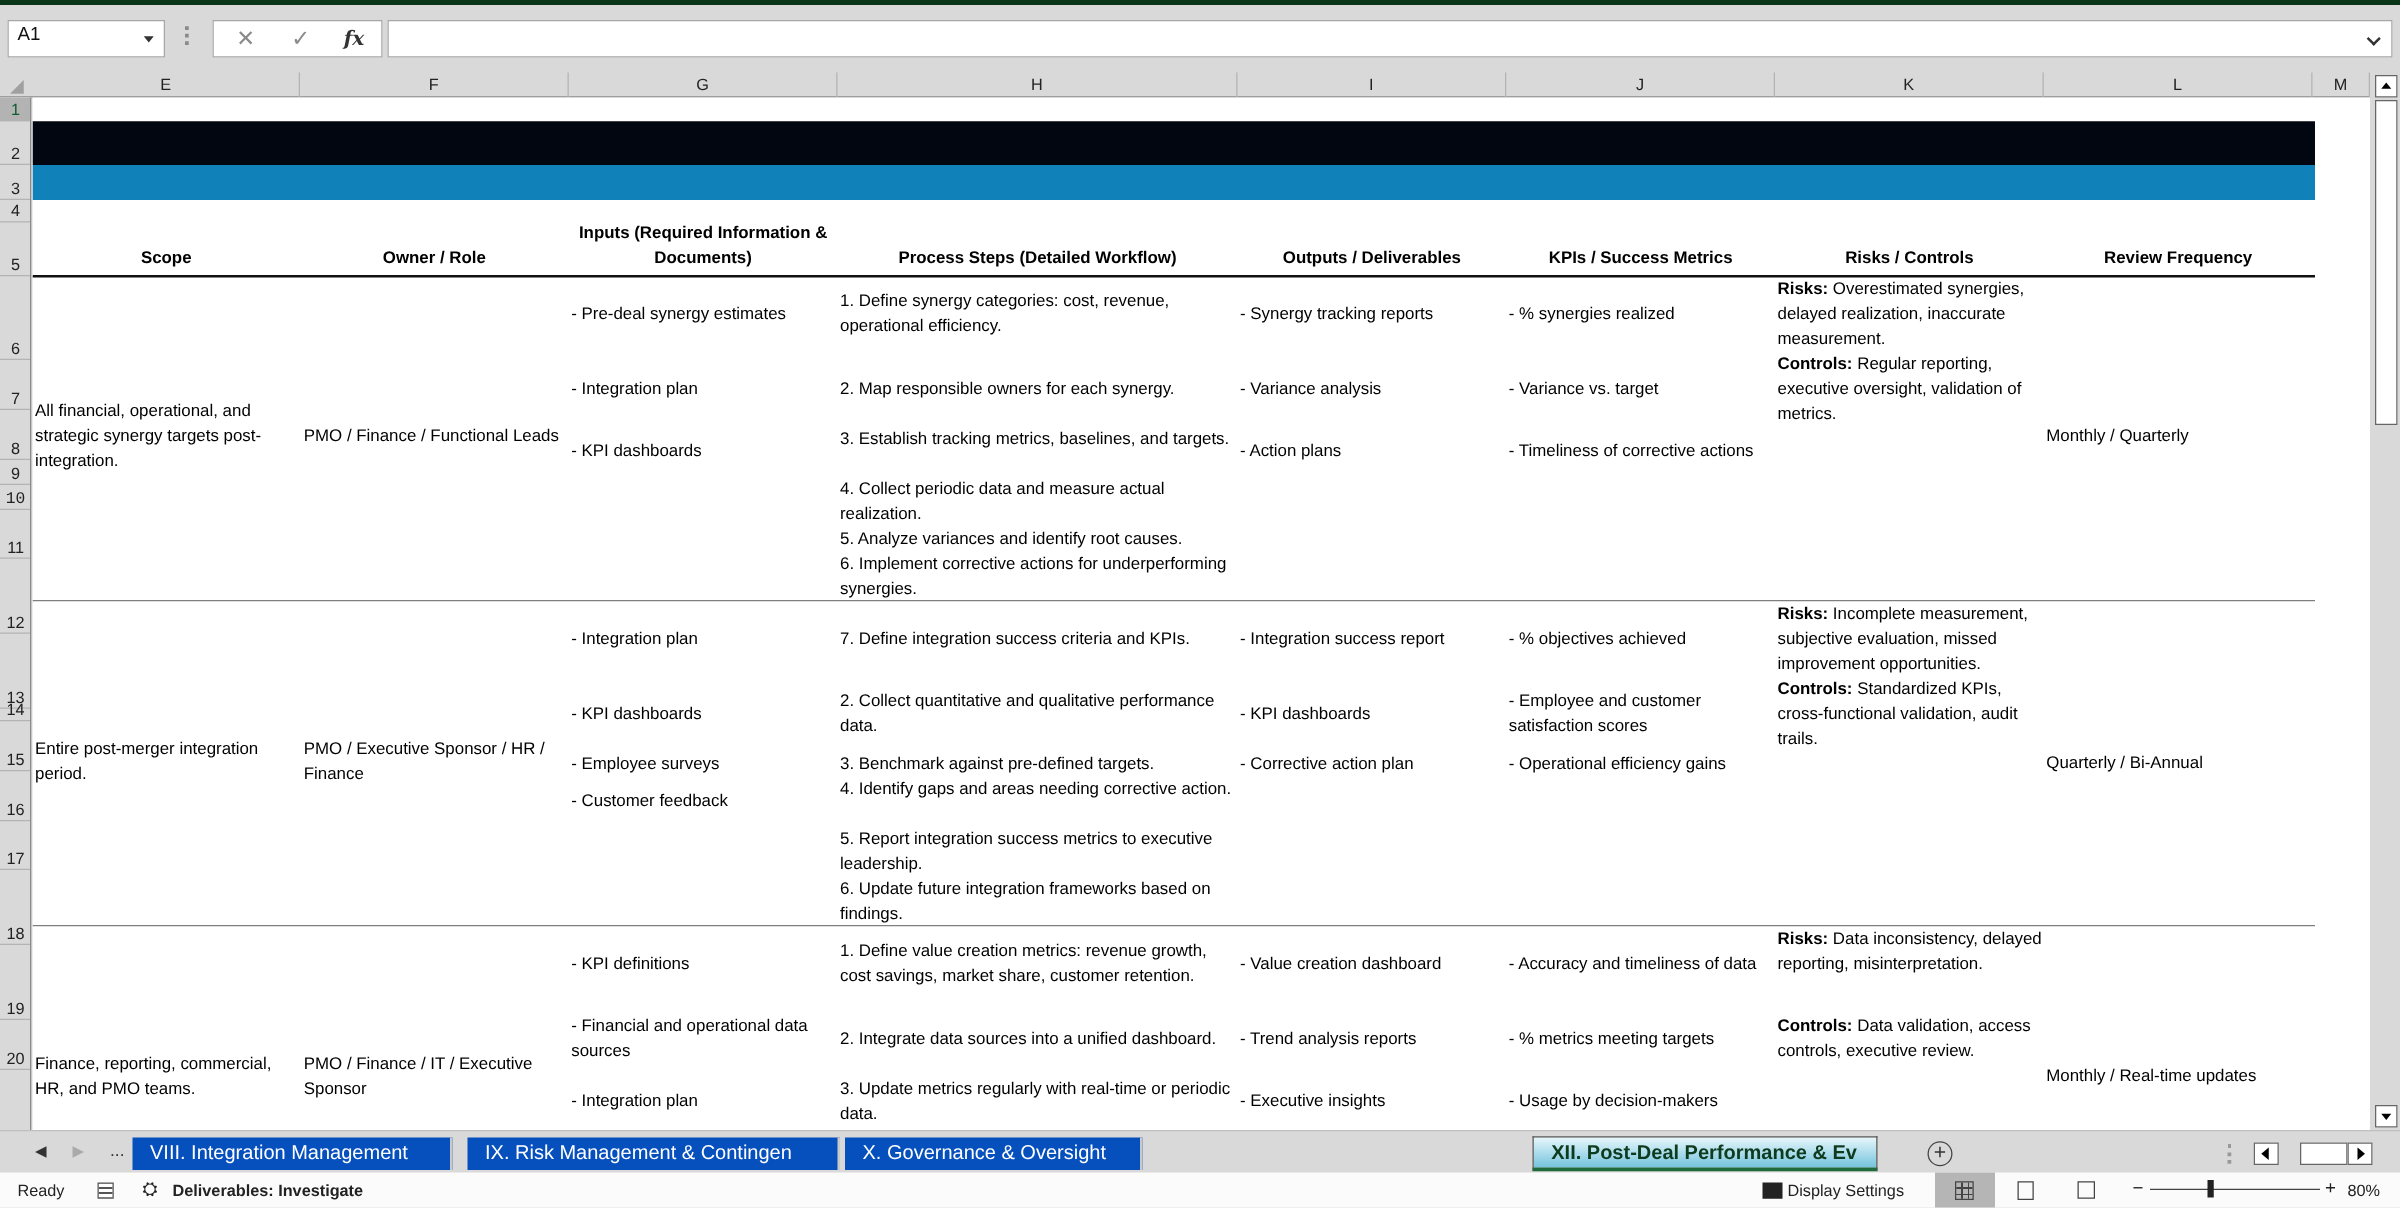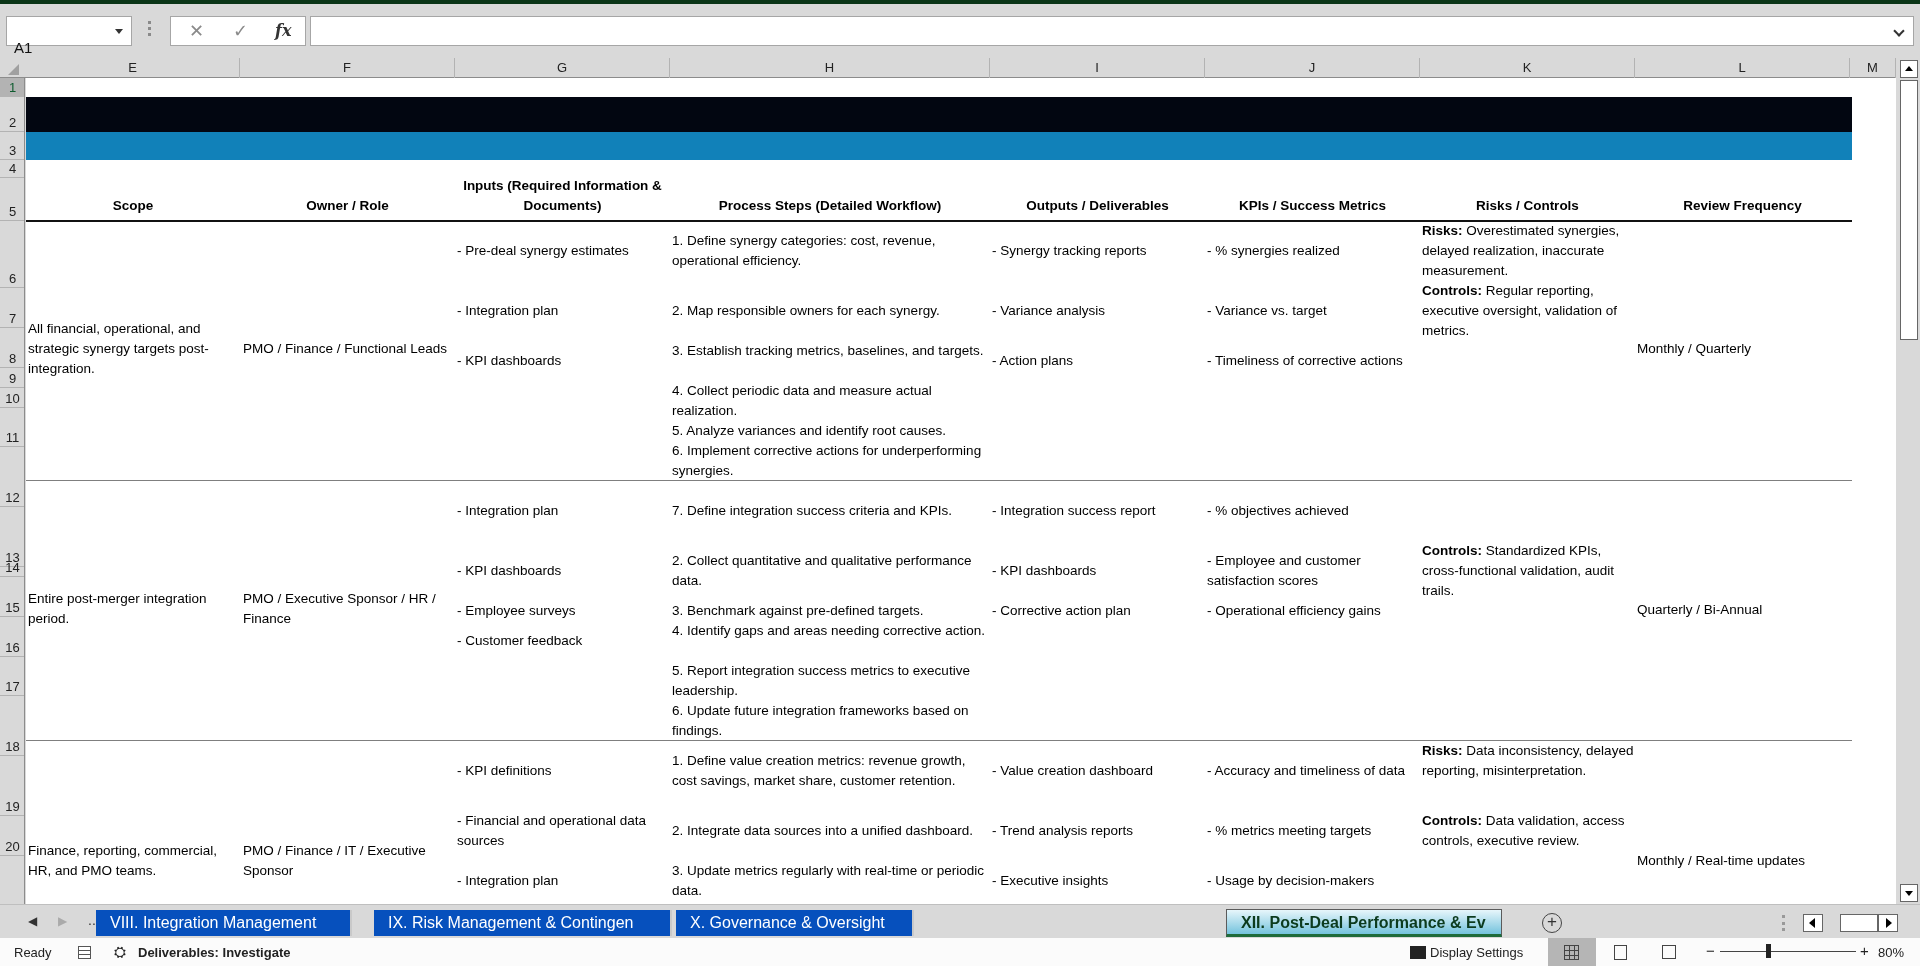--- a/index.html
+++ b/index.html
@@ -2,21 +2,21 @@
 <html><head>
 <meta charset="utf-8">
 <style>
   * { box-sizing: border-box; margin: 0; padding: 0; }
   html, body { width: 1920px; height: 966px; overflow: hidden; background: #d9d9d9; font-family: "Liberation Sans", sans-serif; }
 
   .topstripe { position: absolute; left: 0; top: 0; width: 1920px; height: 4px; background: #0a3517; }
 
   
   .fbar { position: absolute; left: 0; top: 4px; width: 1920px; height: 50px; background: #d9d9d9; }
-  .namebox { position: absolute; left: 6px; top: 12px; width: 126px; height: 30px; background: #fff; border: 1px solid #a6a6a6; font-size: 15px; padding: 22px 0 0 7px; color: #111; }
+  .namebox { position: absolute; left: 6px; top: 12px; width: 126px; height: 30px; background: #fff; border: 1px solid #a6a6a6; font-size: 15px; padding: 2px 0 0 7px; color: #111; }
   .namebox .caret { position: absolute; right: 8px; top: 12px; width: 0; height: 0; border-left: 4px solid transparent; border-right: 4px solid transparent; border-top: 5px solid #333; }
   .fdots { position: absolute; left: 148px; top: 17px; width: 4px; height: 20px; }
   .fdots i { display: block; width: 3px; height: 3px; background: #8a8a8a; margin-bottom: 3px; }
   .fbtns { position: absolute; left: 170px; top: 12px; width: 136px; height: 30px; background: #fff; border: 1px solid #a6a6a6; }
   .fbtns span { position: absolute; top: 3px; font-size: 18px; color: #8a8a8a; }
   .fbtns .fx { font-family: "DejaVu Serif", serif; font-style: italic; font-weight: bold; color: #333; font-size: 16px; top: 4px; }
   .finput { position: absolute; left: 310px; top: 12px; width: 1604px; height: 30px; background: #fff; border: 1px solid #a6a6a6; }
   .finput .chev { position: absolute; right: 10px; top: 10px; width: 8px; height: 8px; border-right: 2px solid #333; border-bottom: 2px solid #333; transform: rotate(45deg); }
 
   
@@ -101,21 +101,21 @@
 <div class="rowhdr" id="rowhdr">
     <span class="r sel" style="top: 0px; height: 19px;">1</span>
     <span class="r" style="top: 19px; height: 35px;">2</span>
     <span class="r" style="top: 54px; height: 28px;">3</span>
     <span class="r" style="top: 82px; height: 18px;">4</span>
     <span class="r" style="top: 100px; height: 43px;">5</span>
     <span class="r" style="top: 143px; height: 67px;">6</span>
     <span class="r" style="top: 210px; height: 40px;">7</span>
     <span class="r" style="top: 250px; height: 40px;">8</span>
     <span class="r" style="top: 290px; height: 20px;">9</span>
-    <span class="r" style="top: 310px; height: 20px;">10</span>
+    <span class="r" style="top: 310px; height: 20px; font-family: Liberation Mono, monospace;">10</span>
     <span class="r" style="top: 330px; height: 39px;">11</span>
     <span class="r" style="top: 369px; height: 60px;">12</span>
     <span class="r" style="top: 429px; height: 60px;">13</span>
     <span class="r" style="top: 489px; height: 10px;">14</span>
     <span class="r" style="top: 499px; height: 40px;">15</span>
     <span class="r" style="top: 539px; height: 40px;">16</span>
     <span class="r" style="top: 579px; height: 39px;">17</span>
     <span class="r" style="top: 618px; height: 60px;">18</span>
     <span class="r" style="top: 678px; height: 60px;">19</span>
     <span class="r" style="top: 738px; height: 40px;">20</span>
@@ -170,20 +170,21 @@
   <div class="t" style="left:646px;top:523px;width:316px">3. Benchmark against pre-defined targets.</div>
   <div class="t" style="left:646px;top:543px;width:316px">4. Identify gaps and areas needing corrective action.</div>
   <div class="t" style="left:646px;top:583px;width:316px">5. Report integration success metrics to executive leadership.</div>
   <div class="t" style="left:646px;top:623px;width:316px">6. Update future integration frameworks based on findings.</div>
   <div class="t" style="left:966px;top:423px;width:212px">- Integration success report</div>
   <div class="t" style="left:966px;top:483px;width:212px">- KPI dashboards</div>
   <div class="t" style="left:966px;top:523px;width:212px">- Corrective action plan</div>
   <div class="t" style="left:1181px;top:423px;width:212px">- % objectives achieved</div>
   <div class="t" style="left:1181px;top:473px;width:212px">- Employee and customer satisfaction scores</div>
   <div class="t" style="left:1181px;top:523px;width:212px">- Operational efficiency gains</div>
+  <div class="t" style="left:1396px;top:403px;width:212px"><b>Risks:</b> <span>Incomplete measurement, subjective evaluation, missed improvement opportunities.</span></div>
   <div class="t" style="left:1396px;top:463px;width:212px"><b>Controls:</b> <span>Standardized KPIs, cross-functional validation, audit trails.</span></div>
   <div class="t" style="left:1611px;top:522px;width:212px">Quarterly / Bi-Annual</div>
 
   <div class="t" style="left:2px;top:763px;width:212px">Finance, reporting, commercial, HR, and PMO teams.</div>
   <div class="t" style="left:217px;top:763px;width:212px">PMO / Finance / IT / Executive Sponsor</div>
   <div class="t" style="left:431px;top:683px;width:212px">- KPI definitions</div>
   <div class="t" style="left:431px;top:733px;width:212px">- Financial and operational data sources</div>
   <div class="t" style="left:431px;top:793px;width:212px">- Integration plan</div>
   <div class="t" style="left:646px;top:673px;width:316px">1. Define value creation metrics: revenue growth, cost savings, market share, customer retention.</div>
   <div class="t" style="left:646px;top:743px;width:316px">2. Integrate data sources into a unified dashboard.</div>
@@ -202,21 +203,21 @@
 <div class="vscroll">
   <div class="btn up" style="top:2px"></div>
   <div class="thumb"></div>
   <div class="btn dn" style="top:826px"></div>
 </div>
 
 <div class="tabsbar">
   <span class="tabnav" style="left:28px">◀</span>
   <span class="tabnav" style="left:58px;color:#aaa">▶</span>
   <span class="tabnav" style="left:88px;font-size:14px;top:7px">...</span>
-  <div class="tab" style="left:96px;width:256px">VIII. Integration Management</div>
+  <div class="tab" style="left:106px;width:256px">VIII. Integration Management</div>
   <div class="tab" style="left:374px;width:298px">IX. Risk Management &amp; Contingen</div>
   <div class="tab" style="left:676px;width:238px">X. Governance &amp; Oversight</div>
   <div class="tab active" style="left:1226px;width:276px">XII. Post-Deal Performance &amp; Ev</div>
   <div class="addsheet">+</div>
   <div style="position:absolute;left:1782px;top:10px;width:3px;height:16px;border-left:3px dotted #999"></div>
   <div class="hsc" style="left:1803px;width:20px">
       <span style="position:absolute;left:5px;top:3px;border-top:5px solid transparent;border-bottom:5px solid transparent;border-right:6px solid #000"></span>
     </div>
   <div class="hsc" style="left:1840px;width:38px"></div>
   <div class="hsc" style="left:1878px;width:20px">

